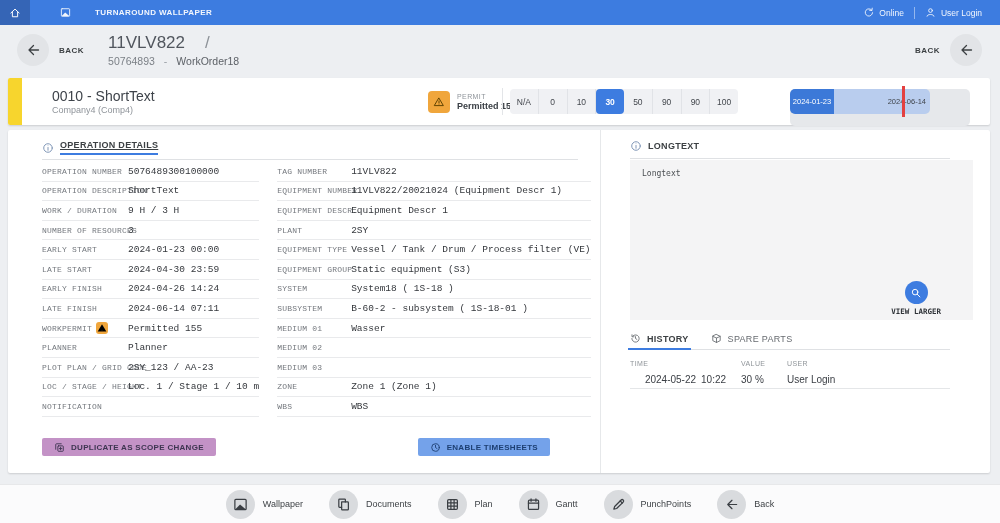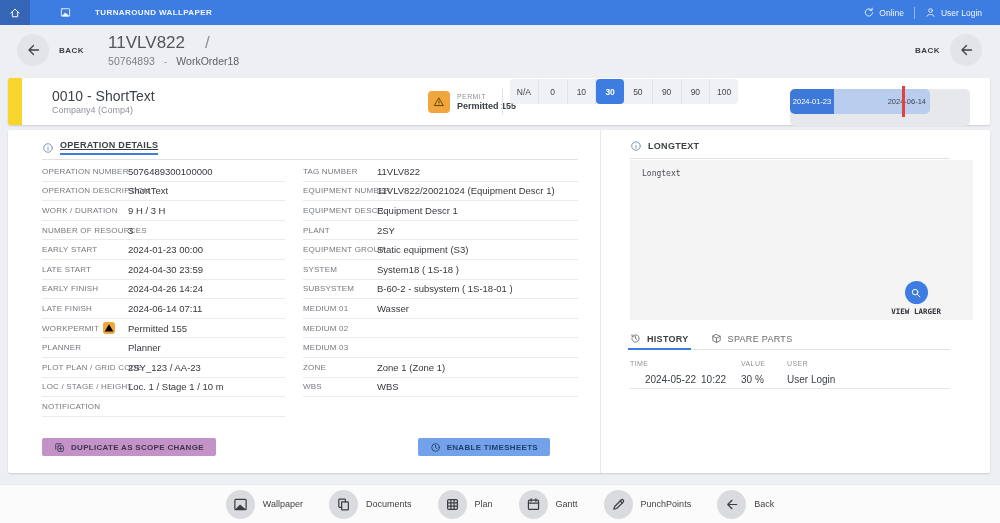--- a/index.html
+++ b/index.html
@@ -36,38 +36,38 @@
   .op-card { left:8px; top:78px; width:982px; height:47px; display:flex; align-items:center; }
   .yellow-strip { position:absolute; left:0; top:0; width:14px; height:47px; background:var(--yellow,#f7d52d); border-radius:2px 0 0 2px; }
   .op-titles { margin-left:44px; }
   .op-title { font-size:14px; font-weight:500; color:#3e434a; }
   .op-sub { font-size:9px; color:#8f949a; margin-top:1px; }
   .permit { position:absolute; left:420px; top:0; height:47px; display:flex; align-items:center; gap:7px; }
   .permit-ic { width:22px; height:22px; border-radius:4px; background:var(--permit-orange,#f0a63c); color:#5f4200; display:flex; align-items:center; justify-content:center; }
   .permit-txt .lab { font-size:7px; color:#8f949a; letter-spacing:.4px; }
   .permit-txt .val { font-size:9px; font-weight:bold; color:#3b4046; margin-top:1px; }
   .vdiv { position:absolute; left:494px; top:10px; width:1px; height:27px; background:#e3e5e8; }
-  .progress { position:absolute; left:502px; top:1px; width:228px; height:25px; background:#f0f1f4; border-radius:4px; display:flex; overflow:hidden; }
+  .progress { position:absolute; left:502px; top:11px; width:228px; height:25px; background:#f0f1f4; border-radius:4px; display:flex; overflow:hidden; }
   .seg { flex:1; display:flex; align-items:center; justify-content:center; font-size:8.5px; color:#43474d; border-right:1px solid #e1e3e7; cursor:pointer; }
   .seg:last-child { border-right:none; }
   .seg.selected { background:var(--accent,#3d7ce0); color:#fff; border-radius:4px; border-right:none; font-weight:bold; }
   .slider { position:absolute; left:782px; top:11px; width:180px; height:37px; background:#e6e8eb; border-radius:5px; }
   .slider .chip { position:absolute; left:0; top:0; width:44px; height:25px; background:var(--chip-blue,#3c79d8); border-radius:5px 0 0 5px; color:#fff; font-size:7.5px; display:flex; align-items:center; justify-content:center; }
   .slider .band { position:absolute; left:44px; top:0; width:96px; height:25px; background:var(--band-blue,#b9cdee); border-radius:0 5px 5px 0; display:flex; align-items:center; justify-content:flex-end; padding-right:4px; font-size:7.5px; color:#3f444b; }
   .slider .marker { position:absolute; left:112px; top:-3px; width:3px; height:31px; background:var(--red,#e34040); cursor:ew-resize; }
 
   
   .main-card { left:8px; top:130px; width:982px; height:343px; }
   .panel-div { position:absolute; left:592px; top:0; width:1px; height:343px; background:#e6e8ea; }
   .sec-head { display:flex; align-items:center; gap:6px; font-size:9px; font-weight:bold; color:#3c4043; letter-spacing:.3px; }
   .sec-head .ico { color:#7d94b5; }
   .left-panel { position:absolute; left:0; top:0; width:592px; height:343px; }
   .lp-head { margin:10px 22px 0 34px; padding-bottom:4px; border-bottom:1px solid #dfe1e4;text-decoration:underline; }
   .lp-head .t { border-bottom:2px solid var(--accent,#3d7ce0); padding-bottom:3px; }
-  .cols { display:flex; margin:2px 22px 0 34px; gap:18px; }
+  .cols { display:flex; margin:2px 22px 0 34px; gap:18px;font-family:Liberation Mono, monospace; }
   .fcol { display:flex; flex-direction:column; }
   .fcol.c1 { width:243px; } .fcol.c2 { flex:1; }
   .frow { height:19.6px; display:flex; align-items:center; border-bottom:1px solid #e9eaec; }
   .flabel { font-size:8px; color:#74787e; letter-spacing:.2px; white-space:nowrap; display:flex; align-items:center; gap:4px; flex:none; }
   .c1 .flabel { width:86px; } .c2 .flabel { width:74px; }
   .fvalue { font-size:9.5px; color:#35383d; white-space:nowrap; }
   .mini-warn { width:12px; height:12px; border-radius:3px; background:var(--permit-orange,#f0a63c); color:#5f4200; display:inline-flex; align-items:center; justify-content:center; }
   .lp-buttons { position:absolute; left:34px; right:25px; top:308px; display:flex; }
   .btn { height:18px; display:flex; align-items:center; gap:6px; padding:0 12px; border-radius:2px; font-size:8px; font-weight:bold; letter-spacing:.3px; cursor:pointer; border:none; font-family:"Liberation Sans",sans-serif; }
   .btn-purple { background:var(--purple,#c392c6); color:#3d3550; }
@@ -297,20 +297,24 @@
               <span class="flabel">EQUIPMENT NUMBER</span>
               <span class="fvalue">11VLV822/20021024 (Equipment Descr 1)</span>
             </div>
             <div class="frow">
               <span class="flabel">EQUIPMENT DESCR.</span>
               <span class="fvalue">Equipment Descr 1</span>
             </div>
             <div class="frow">
               <span class="flabel">PLANT</span>
               <span class="fvalue">2SY</span>
+            </div>
+            <div class="frow">
+              <span class="flabel">EQUIPMENT TYPE</span>
+              <span class="fvalue">Vessel / Tank / Drum / Process filter (VE)</span>
             </div>
             <div class="frow">
               <span class="flabel">EQUIPMENT GROUP</span>
               <span class="fvalue">Static equipment (S3)</span>
             </div>
             <div class="frow">
               <span class="flabel">SYSTEM</span>
               <span class="fvalue">System18 ( 1S-18 )</span>
             </div>
             <div class="frow">

